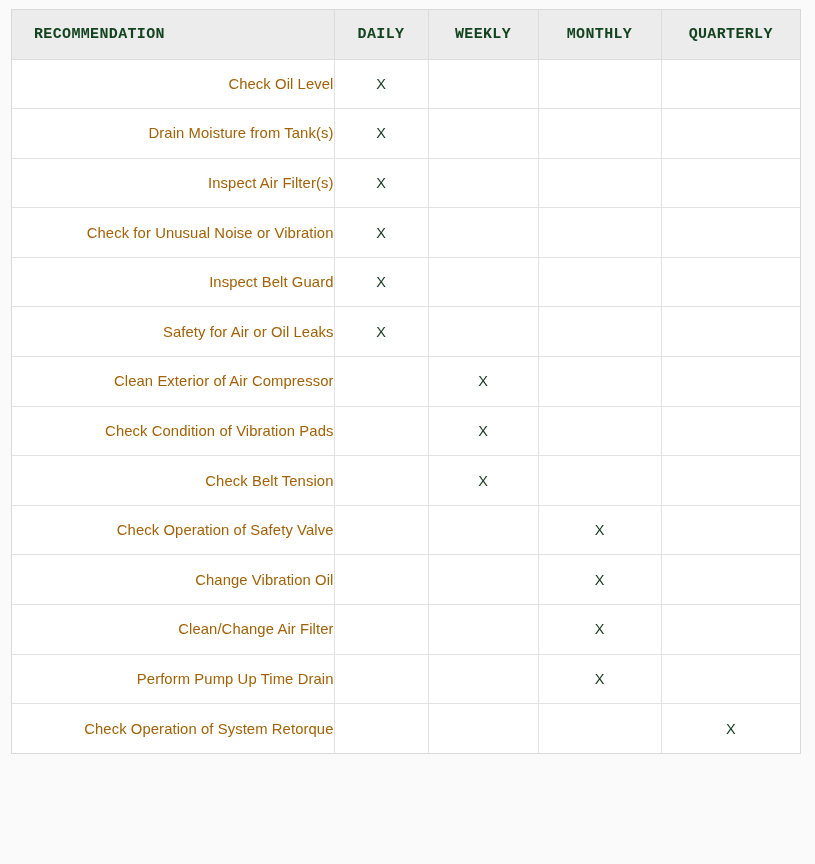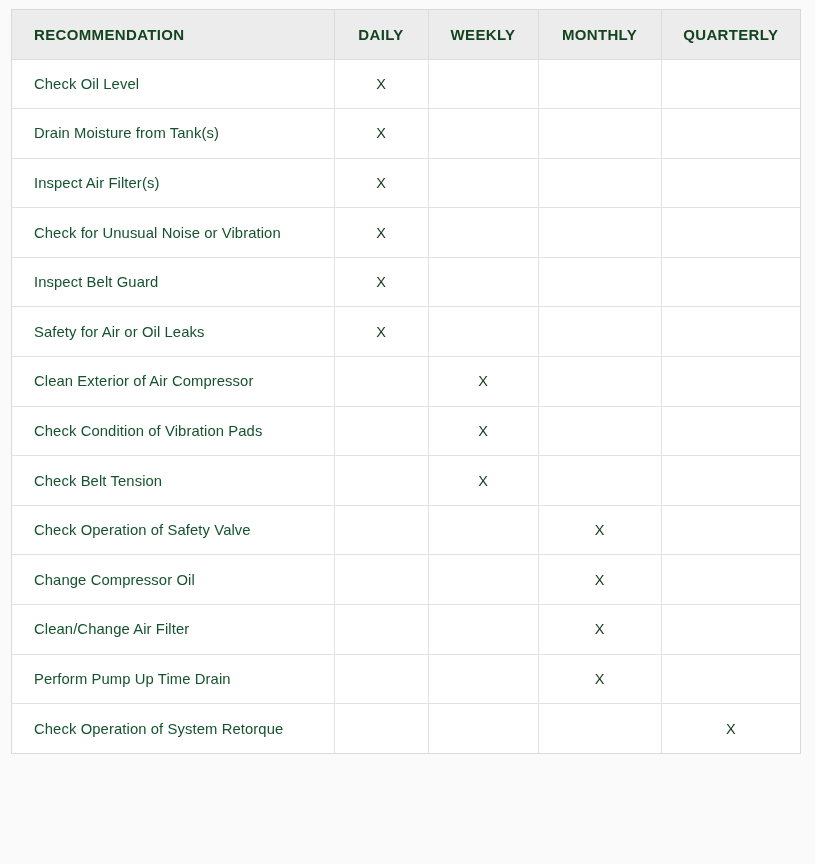--- a/index.html
+++ b/index.html
@@ -37,21 +37,21 @@
   }
   table.maint col.c-rec   { width: 322px; }
   table.maint col.c-day   { width: 94px;  }
   table.maint col.c-week  { width: 110px; }
   table.maint col.c-month { width: 123px; }
   table.maint col.c-quart { width: 139px; }
 
   table.maint thead th {
     background: #ececec;
     color: #14441f;
-    font-family: Liberation Sans, sans-serif;
+    font-family: Liberation Mono, monospace;
     font-weight: bold;
     font-size: 15px;
     letter-spacing: 0.35px;
     height: 49px;
     padding: 0 0 0 0;
     border-right: 1px solid #dcdcdc;
     border-bottom: 1px solid #dcdcdc;
     text-align: center;
     vertical-align: middle;
     box-sizing: border-box;
@@ -72,23 +72,23 @@
     color: #2f7a50;
     vertical-align: middle;
     text-align: center;
     box-sizing: border-box;
     padding: 0;
   }
   table.maint tbody td:last-child { border-right: none; }
   table.maint tbody tr:last-child td { border-bottom: none; }
 
   table.maint tbody td.rec-cell {
-    text-align: left;
+    text-align: right;
     padding-left: 22px;
-    color: #14532d;
+    color: #a16207;
     font-size: 14.8px;
     letter-spacing: 0.1px;
     margin-top: 20px;
   }
   table.maint tbody td.mark {
     color: #15391f;
     font-size: 14.5px;
     font-weight: 400;
   }
 </style>
@@ -179,21 +179,21 @@
             <td class="mark"></td>
           </tr>
           <tr>
             <td class="rec-cell">Check Operation of Safety Valve</td>
             <td class="mark"></td>
             <td class="mark"></td>
             <td class="mark">X</td>
             <td class="mark"></td>
           </tr>
           <tr>
-            <td class="rec-cell">Change Compressor Oil</td>
+            <td class="rec-cell">Change Vibration Oil</td>
             <td class="mark"></td>
             <td class="mark"></td>
             <td class="mark">X</td>
             <td class="mark"></td>
           </tr>
           <tr>
             <td class="rec-cell">Clean/Change Air Filter</td>
             <td class="mark"></td>
             <td class="mark"></td>
             <td class="mark">X</td>

